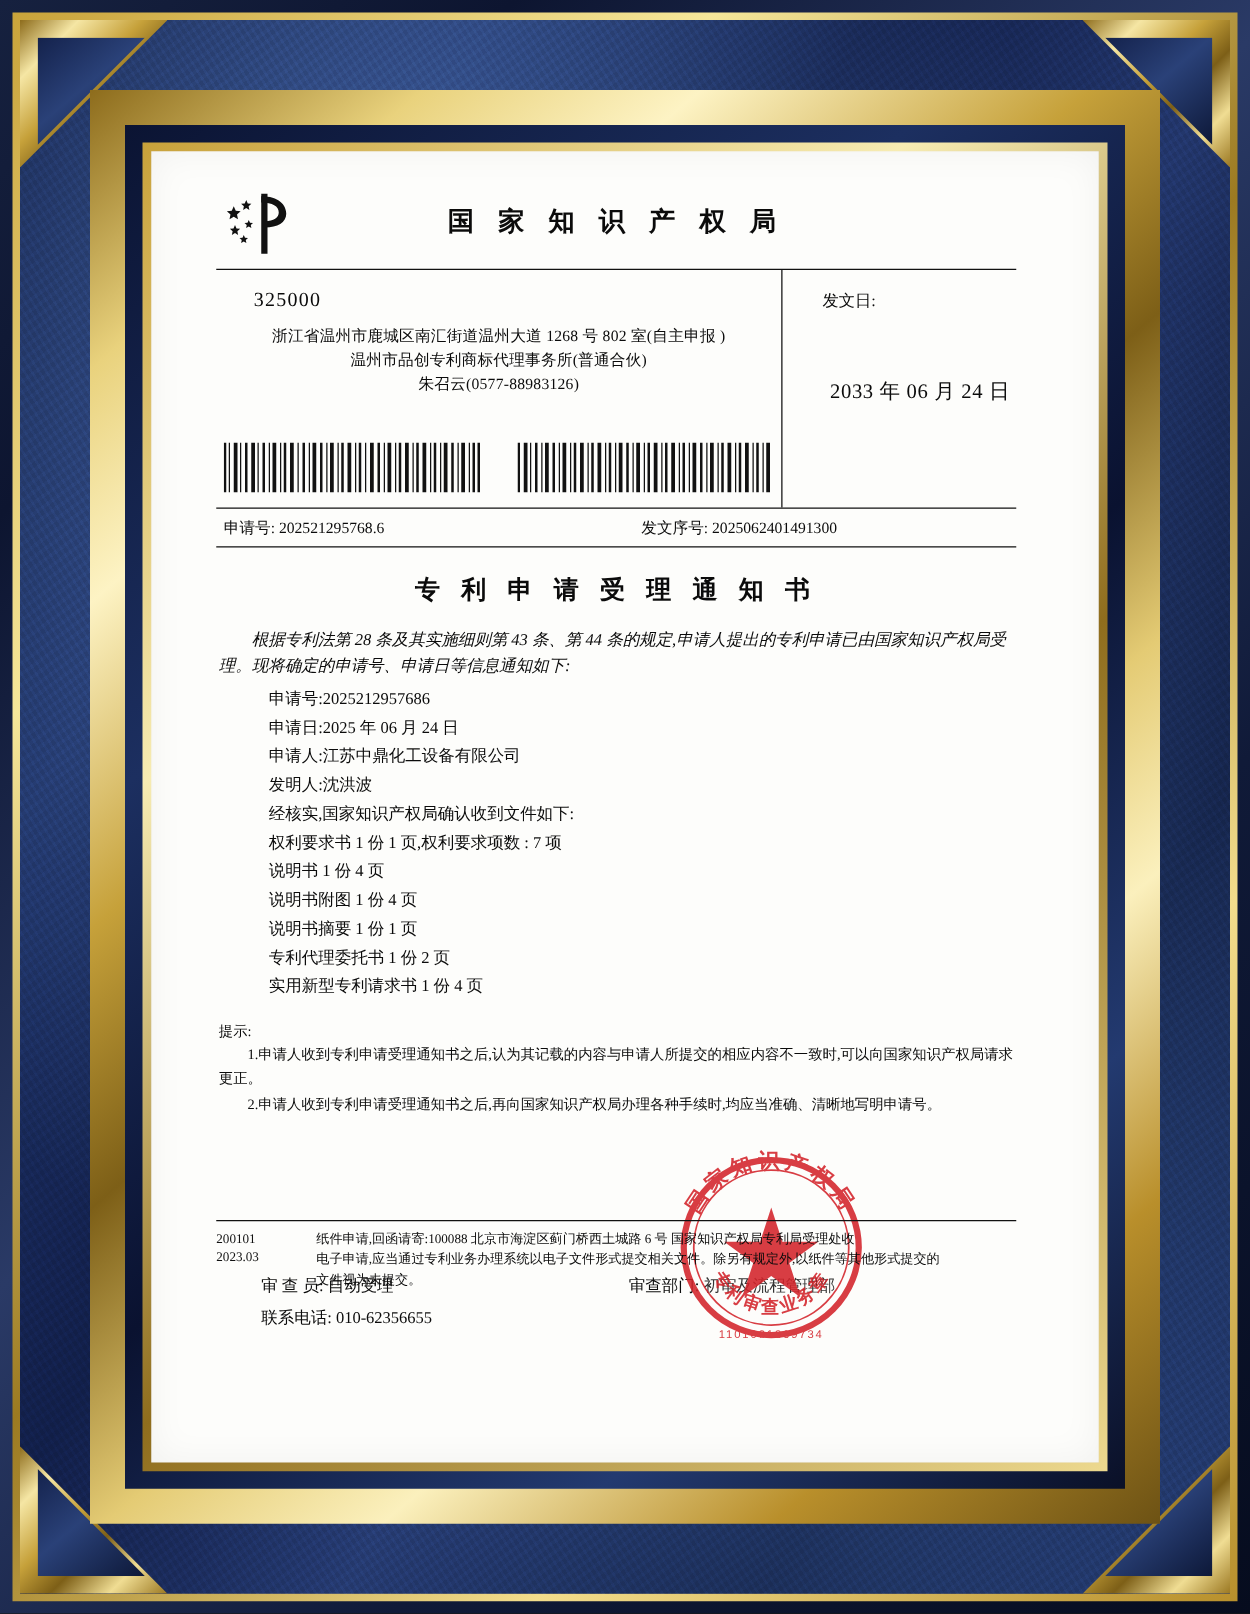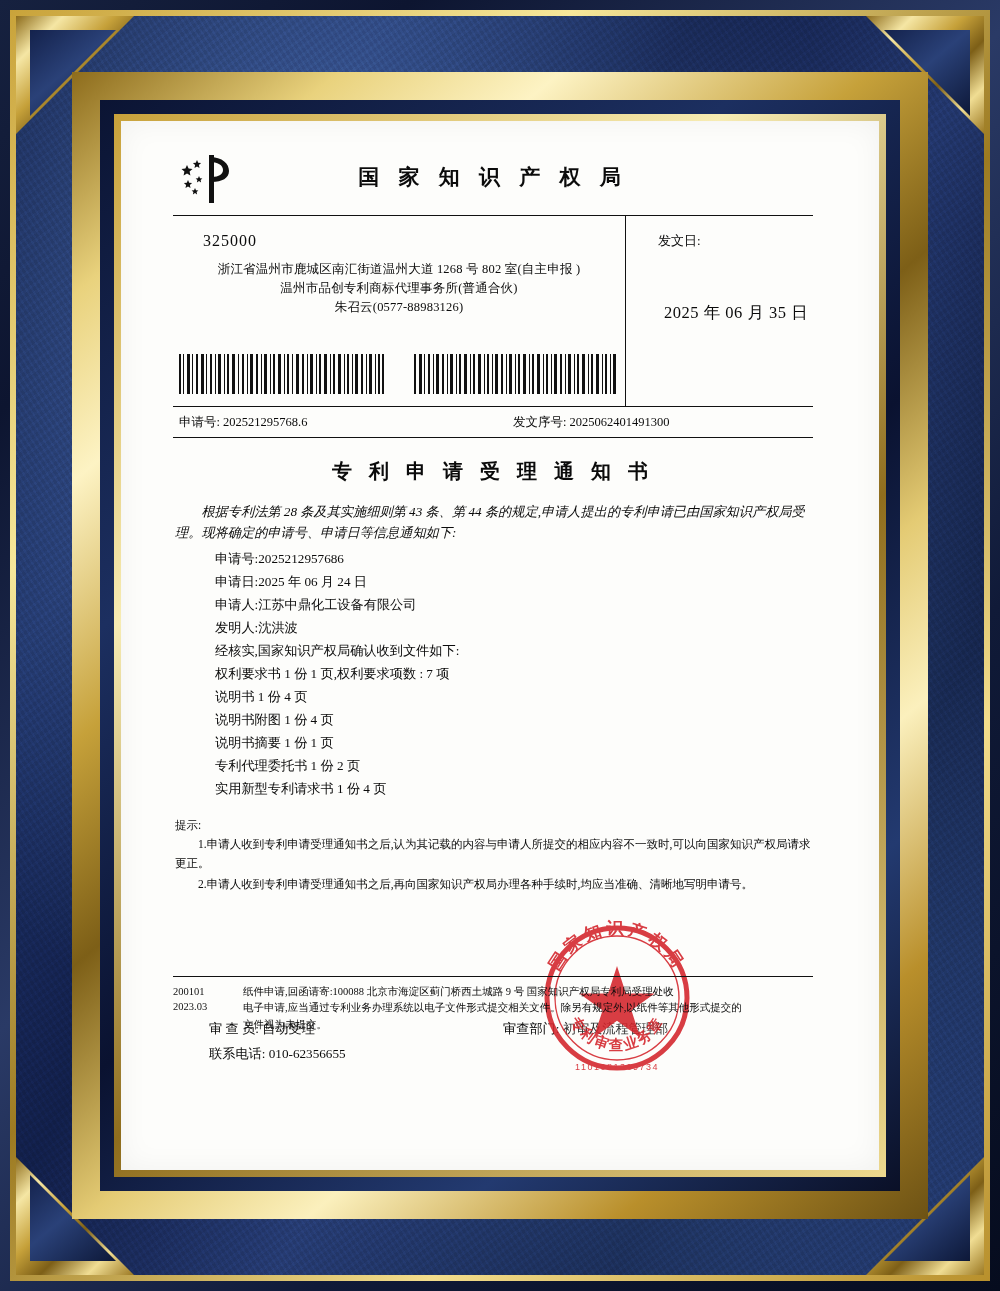--- a/index.html
+++ b/index.html
@@ -264,20 +264,21 @@
     left: 0;
     right: 0;
     bottom: 62px;
     border-top: 1.4px solid #111;
     padding-top: 7px;
     font-size: 10.5px;
     line-height: 15.5px;
   }
   .footer-grid {
     display: flex;
+    gap: 10px;
   }
   .footer-code {
     width: 70px;
     flex: none;
     color: #111;
   }
   .footer-text {
     flex: 1;
   }
   .footer-text div { margin-bottom: 1px; }
@@ -426,21 +427,21 @@
                 <rect x="188" y="0" width="1" height="40"></rect>
               <rect x="191" y="0" width="2" height="40"></rect>
                 <rect x="196" y="0" width="1" height="40"></rect>
               <rect x="199" y="0" width="3" height="40"></rect>
             </g>
           </svg>
         </div>
 
         <div class="addr-right">
           <div class="send-label">发文日:</div>
-          <div class="send-date">2025 年 06 月 35 日</div>
+          <div class="send-date">2033 年 06 月 24 日</div>
         </div>
       </div>
 
       <div class="num-row">
         <div class="n1">
           <span>申请号:</span>
           <span>202521295768.6</span>
         </div>
         <div class="n2">
           <span>发文序号:</span>
@@ -506,21 +507,21 @@
         </svg>
       </div>
 
       <div class="footer">
         <div class="footer-grid">
           <div class="footer-code">
             <div>200101</div>
             <div>2023.03</div>
           </div>
           <div class="footer-text">
-            <div>纸件申请,回函请寄:100088 北京市海淀区蓟门桥西土城路 9 号  国家知识产权局专利局受理处收</div>
+            <div>纸件申请,回函请寄:100088 北京市海淀区蓟门桥西土城路 6 号  国家知识产权局专利局受理处收</div>
             <div>电子申请,应当通过专利业务办理系统以电子文件形式提交相关文件。除另有规定外,以纸件等其他形式提交的</div>
             <div>文件视为未提交。</div>
           </div>
         </div>
       </div>
 
     </div>
   </div>
 </div>
 

